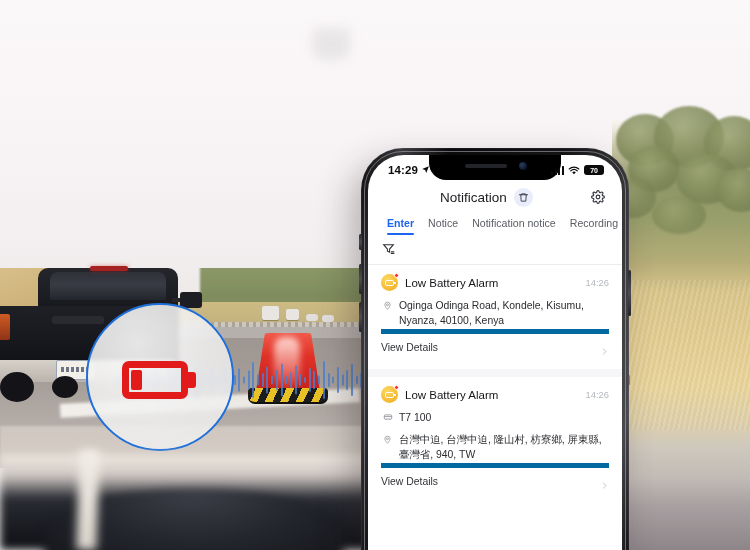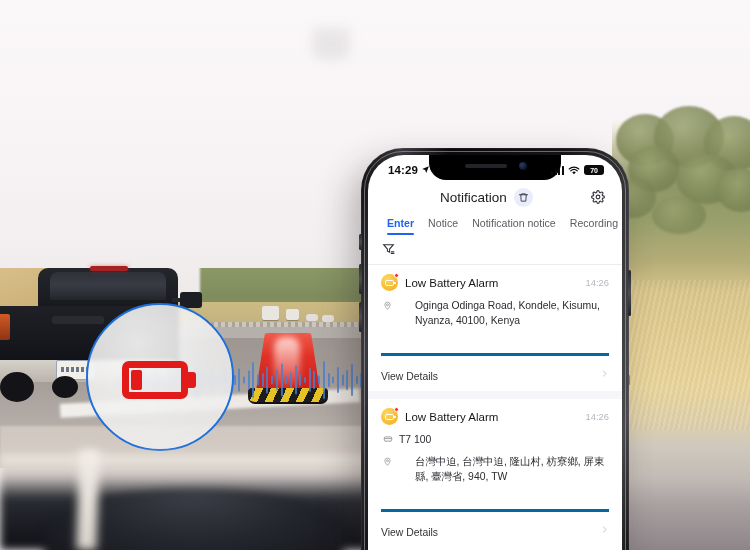--- a/index.html
+++ b/index.html
@@ -367,25 +367,25 @@
   .red-dot {
     position:absolute; right:-1px; top:-1px; width:5px; height:5px;
     border-radius:50%; background:#fb2d2d; border:1px solid #fff;
   }
   .alert-title { font-size:11.5px; color:#16171a; font-weight:400; }
   .alert-time { margin-left:auto; font-size:9.4px; color:#b4b7bd; }
 
   .meta-row { display:flex; gap:6px; padding: 7px 0 0 1px; align-items:flex-start; }
   .meta-ic { width:11px; flex:0 0 11px; display:flex; justify-content:center; padding-top:2px; }
   .meta-txt { font-size:10.4px; color:#2a2c30; line-height:1.45; }
-  .meta-txt.addr { color:#2a2c30;margin-left:16px; }
+  .meta-txt.addr { color:#2a2c30; }
 
   .vd-row {
-    display:flex; align-items:flex-end; justify-content:space-between;
-    border-top:3px solid #0369a1; margin-top:25px; padding: 8px 0 9px;
+    display:flex; align-items:flex-start; justify-content:space-between;
+    border-top:5px solid #0369a1; margin-top:1px; padding: 8px 0 9px;
   }
   .vd-label { font-size:10.4px; color:#303236; }
   .gap { height:8px; background:#f6f6f8; }
 
   .chev { color:#b9bcc2; }
 </style>
 </head>
 <body>
 
 <div id="stage">

